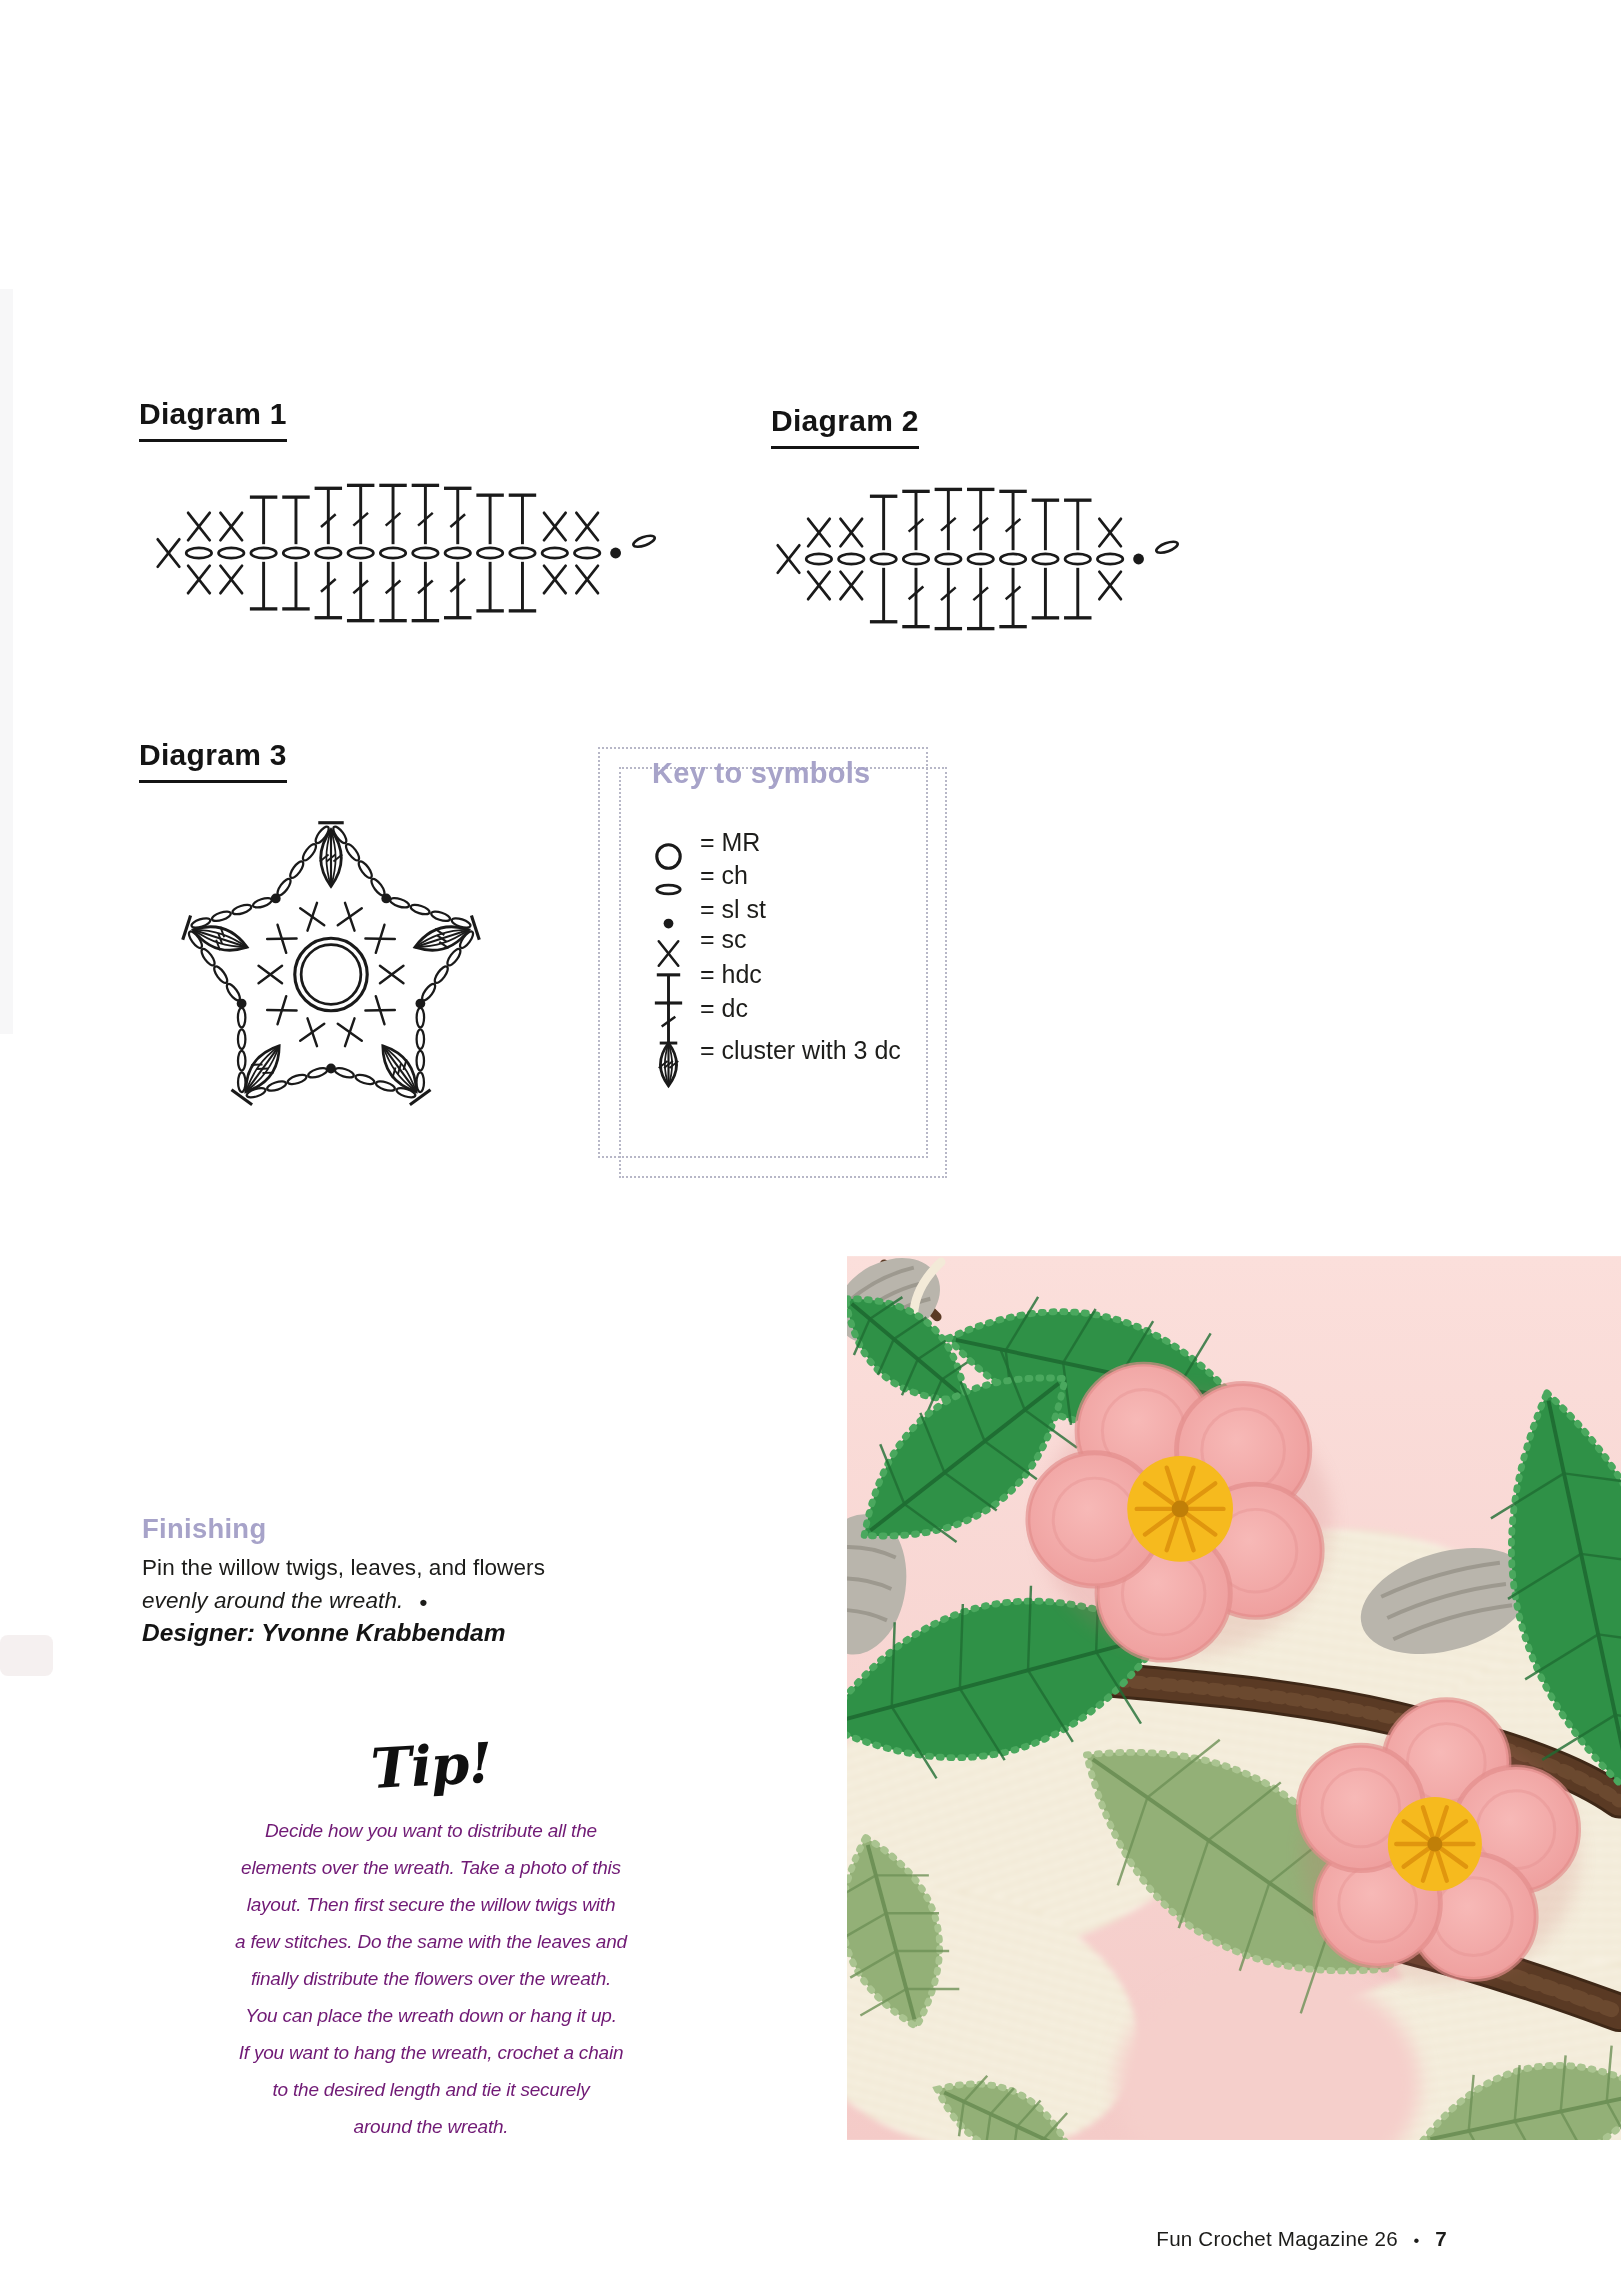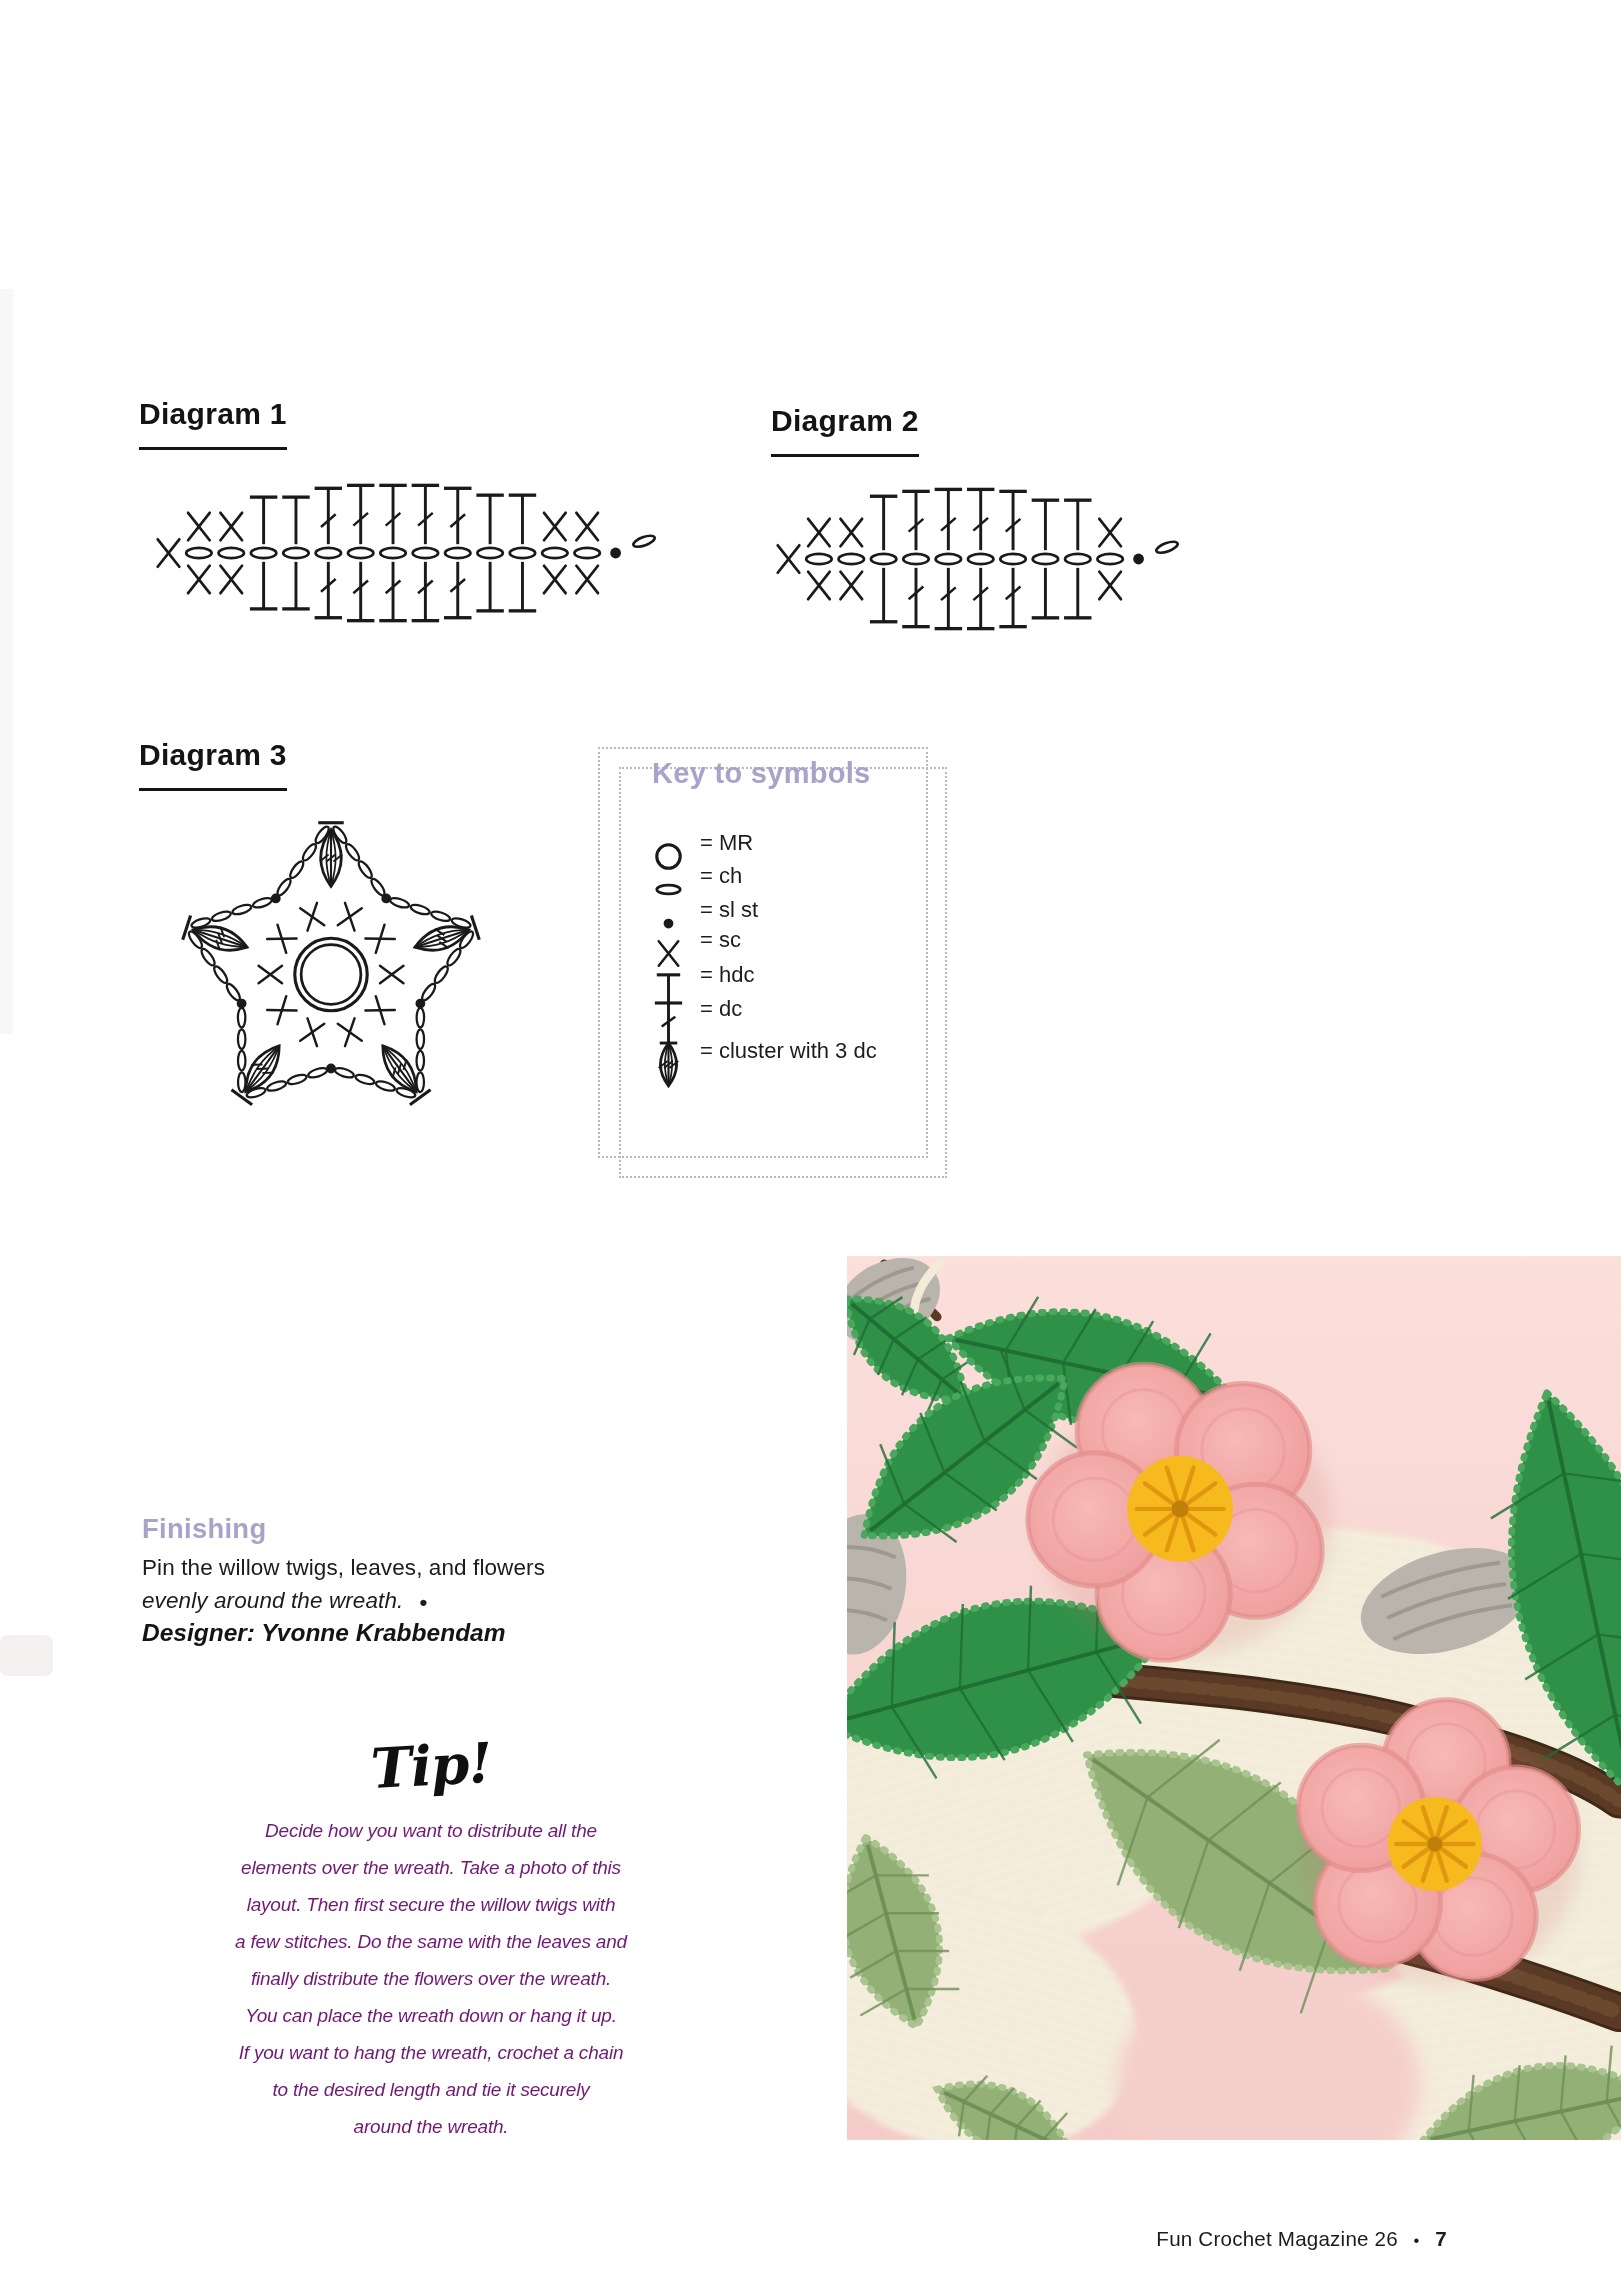--- a/index.html
+++ b/index.html
@@ -2,27 +2,27 @@
 <html><head>
 <meta charset="utf-8">
 <style>
   html,body{margin:0;padding:0;background:#e8e8e8;}
   .page{position:relative;width:1621px;height:2293px;background:#ffffff;overflow:hidden;
         font-family:"Liberation Sans", sans-serif;color:#1d1d1b;}
   .left-strip{position:absolute;left:0;top:289px;width:12.7px;height:745px;background:#f7f7f8;}
   .left-blob{position:absolute;left:0;top:1635px;width:53px;height:41px;background:#f3ecec;border-radius:7.8px;opacity:.8;}
   .dtitle-wrap{position:absolute;}
   .dtitle{display:inline-block;font-size:30px;font-weight:700;color:#141414;
-          border-bottom:3.4px solid #141414;padding-bottom:16px;letter-spacing:0.3px;}
+          border-bottom:3.4px solid #141414;padding-bottom:8px;letter-spacing:0.3px;}
   
   .key-rect{position:absolute;border:2px dotted #b7b7c7;background:transparent;}
   .key-title{position:absolute;font-size:29px;font-weight:700;color:#a7a3c9;letter-spacing:0.3px;}
   .key-row{position:absolute;height:0;display:flex;align-items:center;}
   .key-glyph{position:absolute;left:51px;}
-  .key-label{position:absolute;left:102px;font-size:22px;color:#1d1d1b;white-space:nowrap;transform:translateY(-50%);}
+  .key-label{position:absolute;left:102px;font-size:25px;color:#1d1d1b;white-space:nowrap;transform:translateY(-50%);}
   
   .fin-title{position:absolute;left:142px;top:1513px;font-size:27.4px;font-weight:700;color:#a7a3c9;letter-spacing:0.3px;}
   .fin-line{position:absolute;left:142px;font-size:22.5px;color:#1c1c1a;letter-spacing:0.1px;}
   .end-mark{font-size:14.7px;margin-left:15.7px;vertical-align:1px;}
   .designer{position:absolute;left:142px;top:1619px;font-size:24.5px;font-weight:700;font-style:italic;color:#141414;}
   
   .tip-wrap{position:absolute;left:125px;top:1733px;width:612px;text-align:center;}
   .tip-title{font-family:"DejaVu Serif", serif;font-style:italic;font-weight:700;font-size:55px;
              color:#101010;transform:rotate(-3deg);display:inline-block;letter-spacing:-1px;}
   .tip-lines{margin-top:13.7px;}

